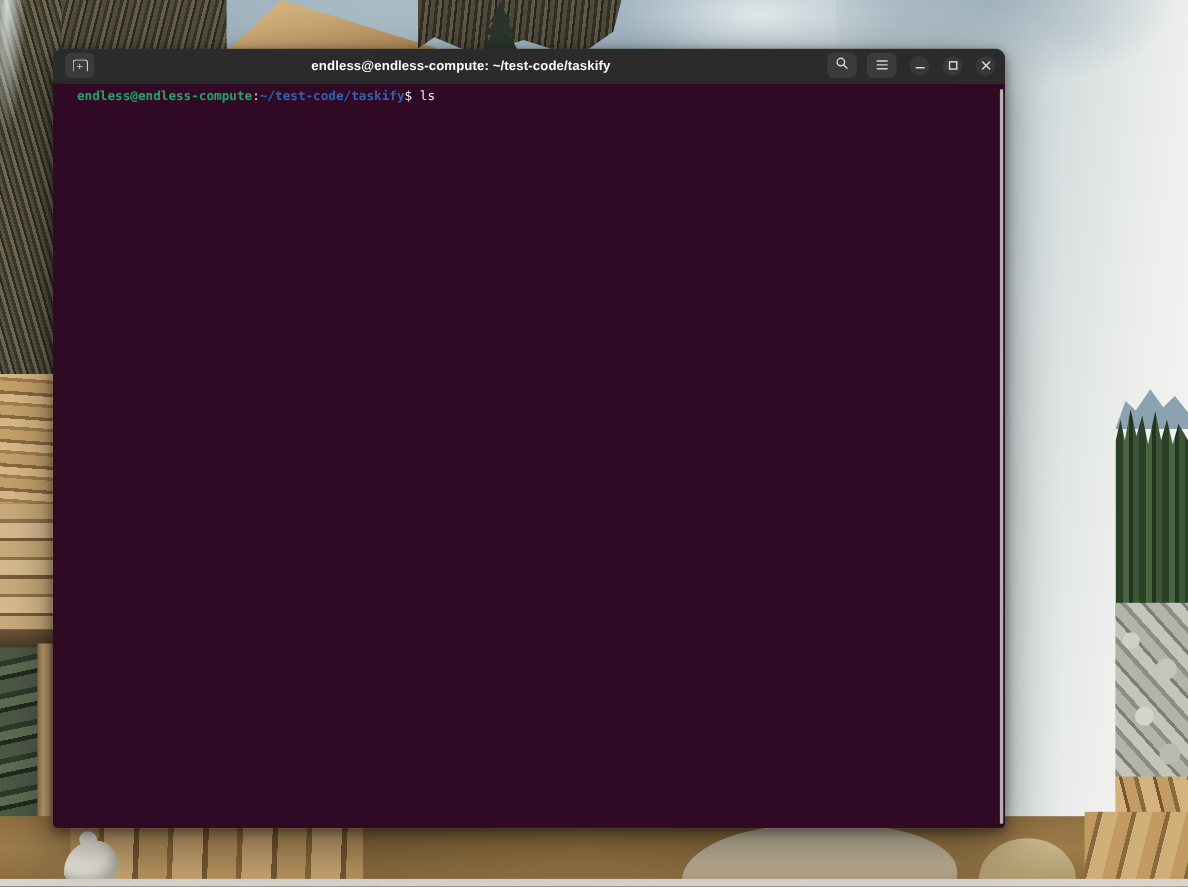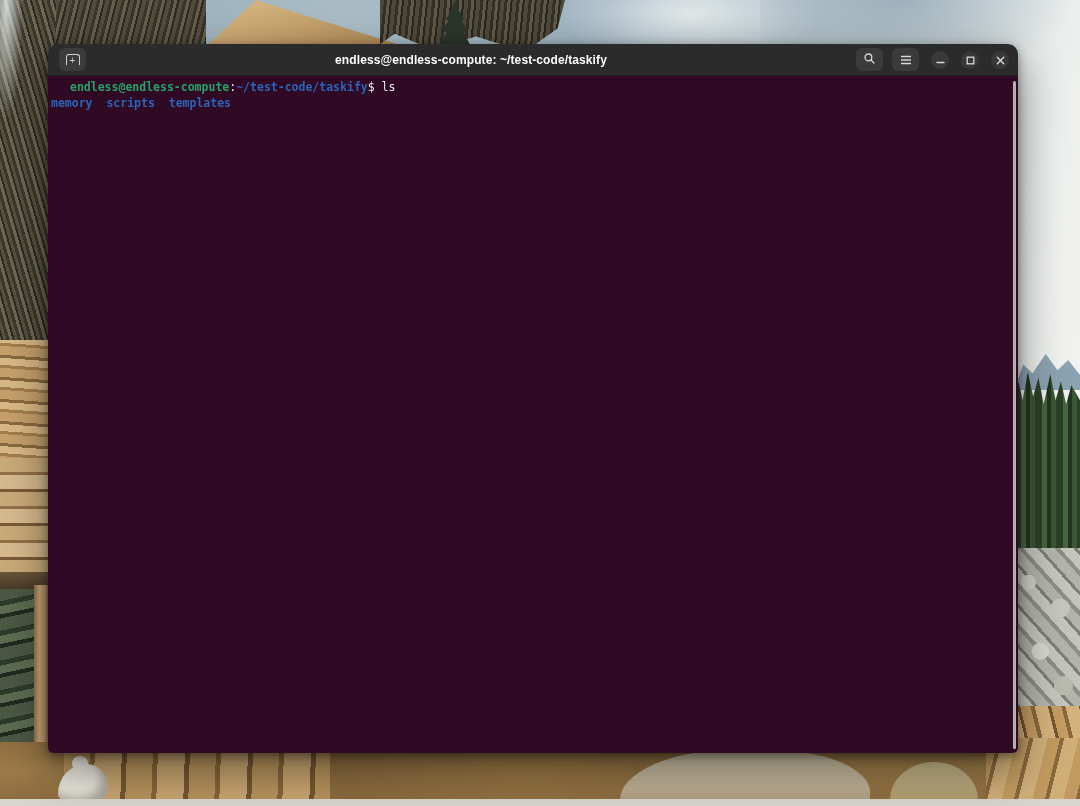--- a/index.html
+++ b/index.html
@@ -68,21 +68,21 @@
     background:linear-gradient(180deg,#c9b98e,#ab9668); border-radius:50% 50% 0 0 / 85% 85% 0 0; }
   .wp-crate-bottomright { left:986px; top:738px; width:94px; height:68px;
     background:repeating-linear-gradient(104deg,#c09a60 0 12px,#8a683c 12px 16px,#cfae78 16px 30px); }
   .wp-bird { left:58px; top:764px; width:50px; height:42px; background:#e9e6dd;
     border-radius:58% 42% 48% 52% / 70% 55% 45% 30%; box-shadow:inset -6px -8px 10px rgba(120,115,100,.55); }
   .wp-bird::before { content:""; position:absolute; left:14px; top:-8px; width:16px; height:16px;
     background:#ece9e1; border-radius:50% 50% 40% 60%; }
   .wp-bottom-lightbar { left:0; top:799px; width:1080px; height:7px; background:#d8d5cf; }
 
   
-  .window { position:absolute; left:48px; top:44px; width:970px; height:709px; z-index:10;
+  .window { position:absolute; left:48px; top:44px; width:866px; height:709px; z-index:10;
     border-radius:10px 10px 5px 5px; overflow:hidden;
     box-shadow:0 3px 10px rgba(0,0,0,.4), 0 16px 44px rgba(0,0,0,.45); }
   .titlebar { height:32px; background:#2b2b2b; display:flex; align-items:center; padding:0 5px;
     border-bottom:1px solid #232323; }
   .tb-btn { display:flex; align-items:center; justify-content:center; cursor:pointer; }
   .tb-sq { width:27px; height:23px; background:#3b3b3b; border-radius:6px; }
   .tb-circle { width:18px; height:18px; background:#383838; border-radius:50%; }
   .tb-left { margin-left:6px; }
   .tb-title { flex:1; text-align:center; color:#fbfbfb; font-size:12px; font-weight:700;
     letter-spacing:.1px; white-space:nowrap; overflow:hidden; }
@@ -184,17 +184,16 @@
             <line x1="1.3" y1="1.3" x2="7.7" y2="7.7" stroke="#d9d9d9" stroke-width="1.4" stroke-linecap="round"></line>
             <line x1="7.7" y1="1.3" x2="1.3" y2="7.7" stroke="#d9d9d9" stroke-width="1.4" stroke-linecap="round"></line>
           </svg>
         </span>
       </div>
     </div>
   </div>
 
   <div class="screen">
     <div class="tline"><span class="c-user">endless@endless-compute</span><span class="c-plain">:</span><span class="c-path">~/test-code/taskify</span><span class="c-plain">$ </span><span class="c-plain">ls</span></div>
-    <div class="tline"><span class="c-dir">memory</span><span class="c-dir">scripts</span><span class="c-dir">templates</span></div>
   </div>
 
   <div class="scrollbar"></div>
 </div>
 
 </body></html>

